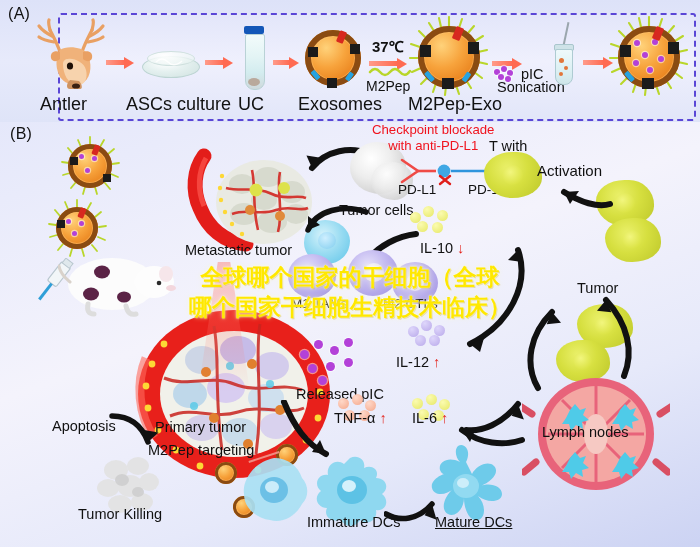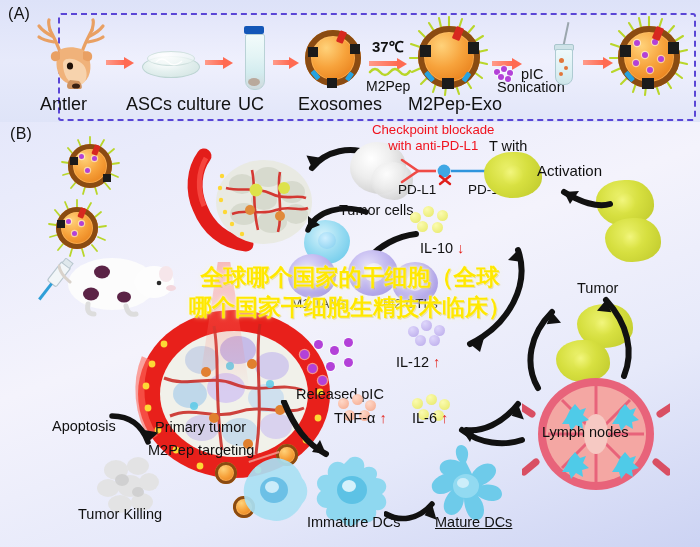--- a/index.html
+++ b/index.html
@@ -413,20 +413,21 @@
       <circle cx="104" cy="72" r="5" fill="#e08a3a"></circle>
       <g fill="#fdd835">
         <circle cx="46" cy="32" r="2.2"></circle>
           <circle cx="44" cy="44" r="2.2"></circle>
           <circle cx="45" cy="56" r="2.2"></circle>
         <circle cx="49" cy="68" r="2.2"></circle>
           <circle cx="56" cy="80" r="2.2"></circle>
           <circle cx="66" cy="90" r="2.2"></circle>
       </g>
     </svg>
+    <div class="bio-label" style="left:185px;top:120px;">Metastatic tumor</div>
 
     <svg class="arrow-black" style="left:290px;top:22px;" width="82" height="44" viewBox="0 0 82 44">
       <path d="M78 10 C62 2 36 6 22 24" stroke="#111" stroke-width="6" fill="none" stroke-linecap="round"></path>
       <path d="M22 24 L30 12 L14 13 Z" fill="#111" transform="rotate(12 22 24)"></path>
     </svg>
 
     <div class="cell-tumor" style="left:350px;top:20px;width:56px;height:52px;"></div>
     <div class="cell-tumor" style="left:371px;top:40px;width:42px;height:38px;opacity:.9;"></div>
     <div class="bio-label" style="left:339px;top:80px;">Tumor cells</div>
 

